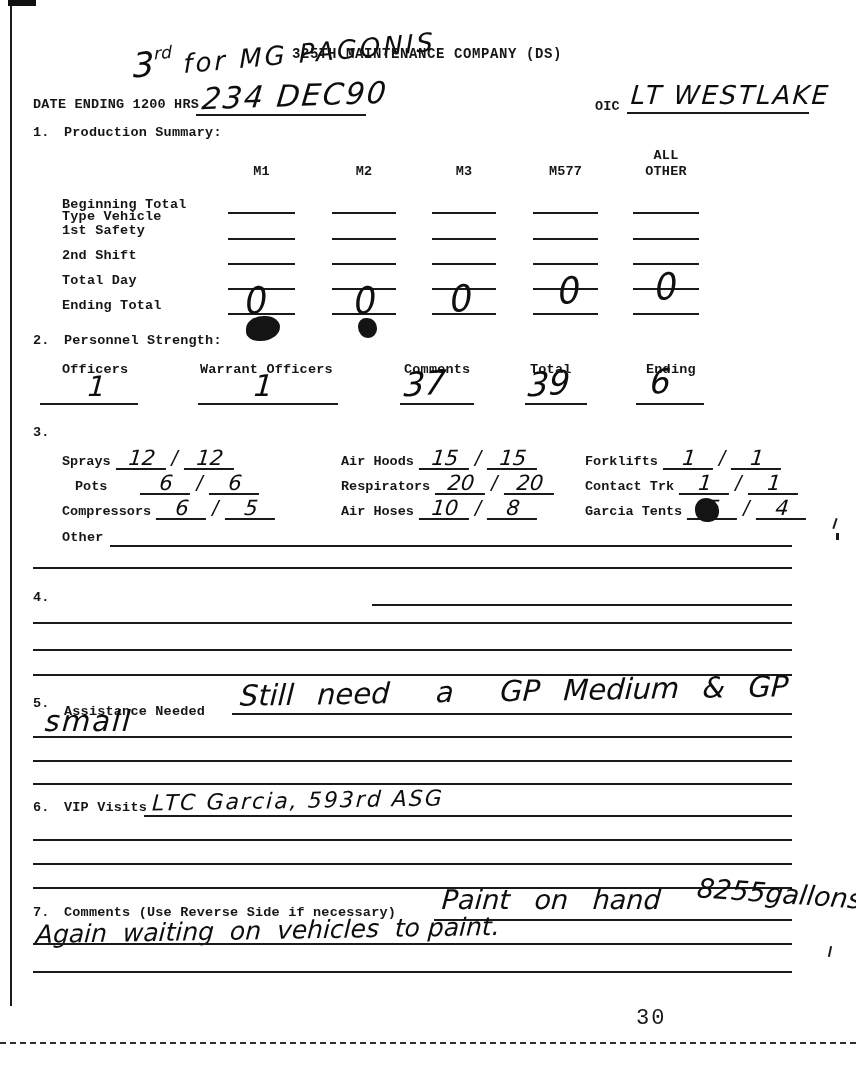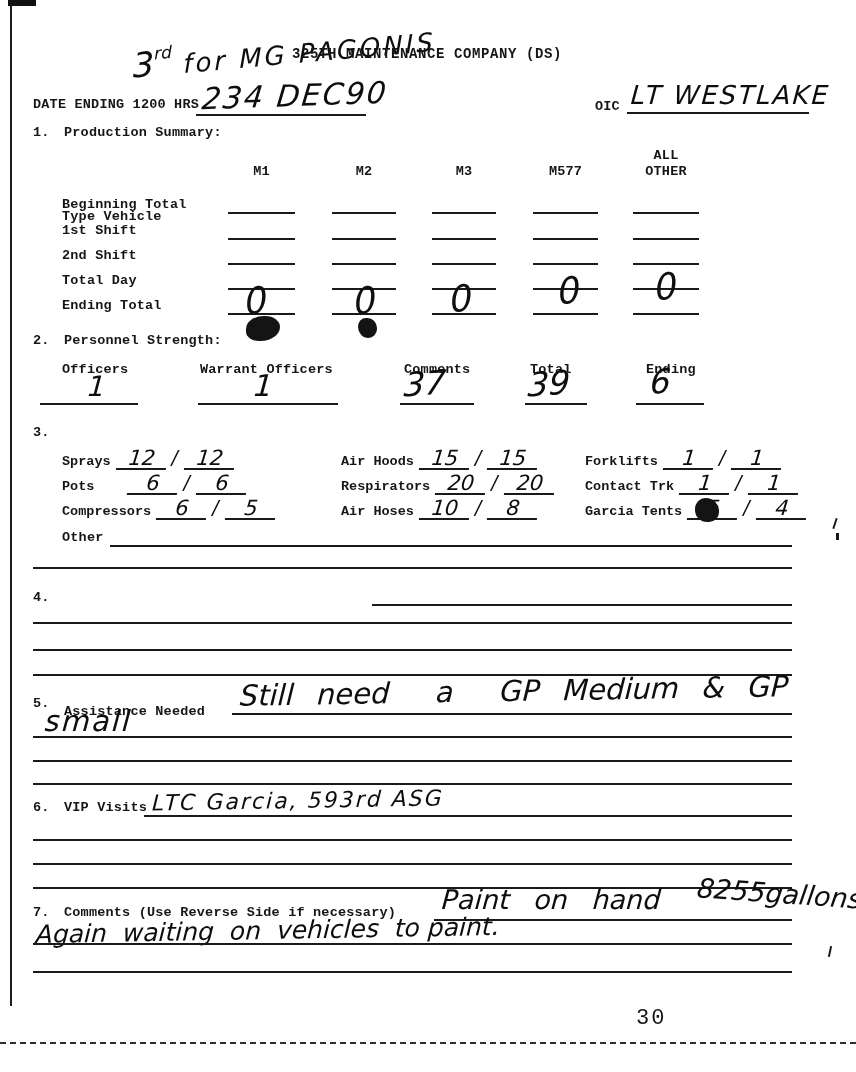--- a/index.html
+++ b/index.html
@@ -62,21 +62,21 @@
 
   <div class="tw" style="left:62px;top:164px;margin-top:45px;">Type Vehicle</div>
   <div class="tw colhead" style="left:228px;top:164px;width:67px;">M1</div>
   <div class="tw colhead" style="left:332px;top:164px;width:64px;">M2</div>
   <div class="tw colhead" style="left:432px;top:164px;width:64px;">M3</div>
   <div class="tw colhead" style="left:533px;top:164px;width:65px;">M577</div>
   <div class="tw colhead" style="left:633px;top:148px;width:66px;">ALL</div>
   <div class="tw colhead" style="left:633px;top:164px;width:66px;">OTHER</div>
 
   <div class="tw" style="left:62px;top:197px;">Beginning Total</div>
-  <div class="tw" style="left:62px;top:223px;">1st Shift</div>
+  <div class="tw" style="left:62px;top:223px;">1st Safety</div>
   <div class="tw" style="left:62px;top:248px;">2nd Shift</div>
   <div class="tw" style="left:62px;top:273px;">Total Day</div>
   <div class="tw" style="left:62px;top:298px;">Ending Total</div>
 
   <div class="ul" style="left:228px;top:212px;width:67px;"></div>
   <div class="ul" style="left:332px;top:212px;width:64px;"></div>
   <div class="ul" style="left:432px;top:212px;width:64px;"></div>
   <div class="ul" style="left:533px;top:212px;width:65px;"></div>
   <div class="ul" style="left:633px;top:212px;width:66px;"></div>
 
@@ -149,21 +149,21 @@
     <span class="eq-val">15</span>
   </div>
   <div class="eq-item" style="left:585px;top:444px;">
     <span class="eq-label">Forklifts</span>
     <span class="eq-val">1</span>
     <span class="eq-slash">/</span>
     <span class="eq-val">1</span>
   </div>
 
   <div class="eq-item" style="left:62px;top:469px;">
-    <span class="eq-label" style="margin-right:28px;">Pots</span>
+    <span class="eq-label" style="margin-right:28px;margin-left:13px;">Pots</span>
     <span class="eq-val">6</span>
     <span class="eq-slash">/</span>
     <span class="eq-val">6</span>
   </div>
   <div class="eq-item" style="left:341px;top:469px;">
     <span class="eq-label">Respirators</span>
     <span class="eq-val">20</span>
     <span class="eq-slash">/</span>
     <span class="eq-val">20</span>
   </div>

